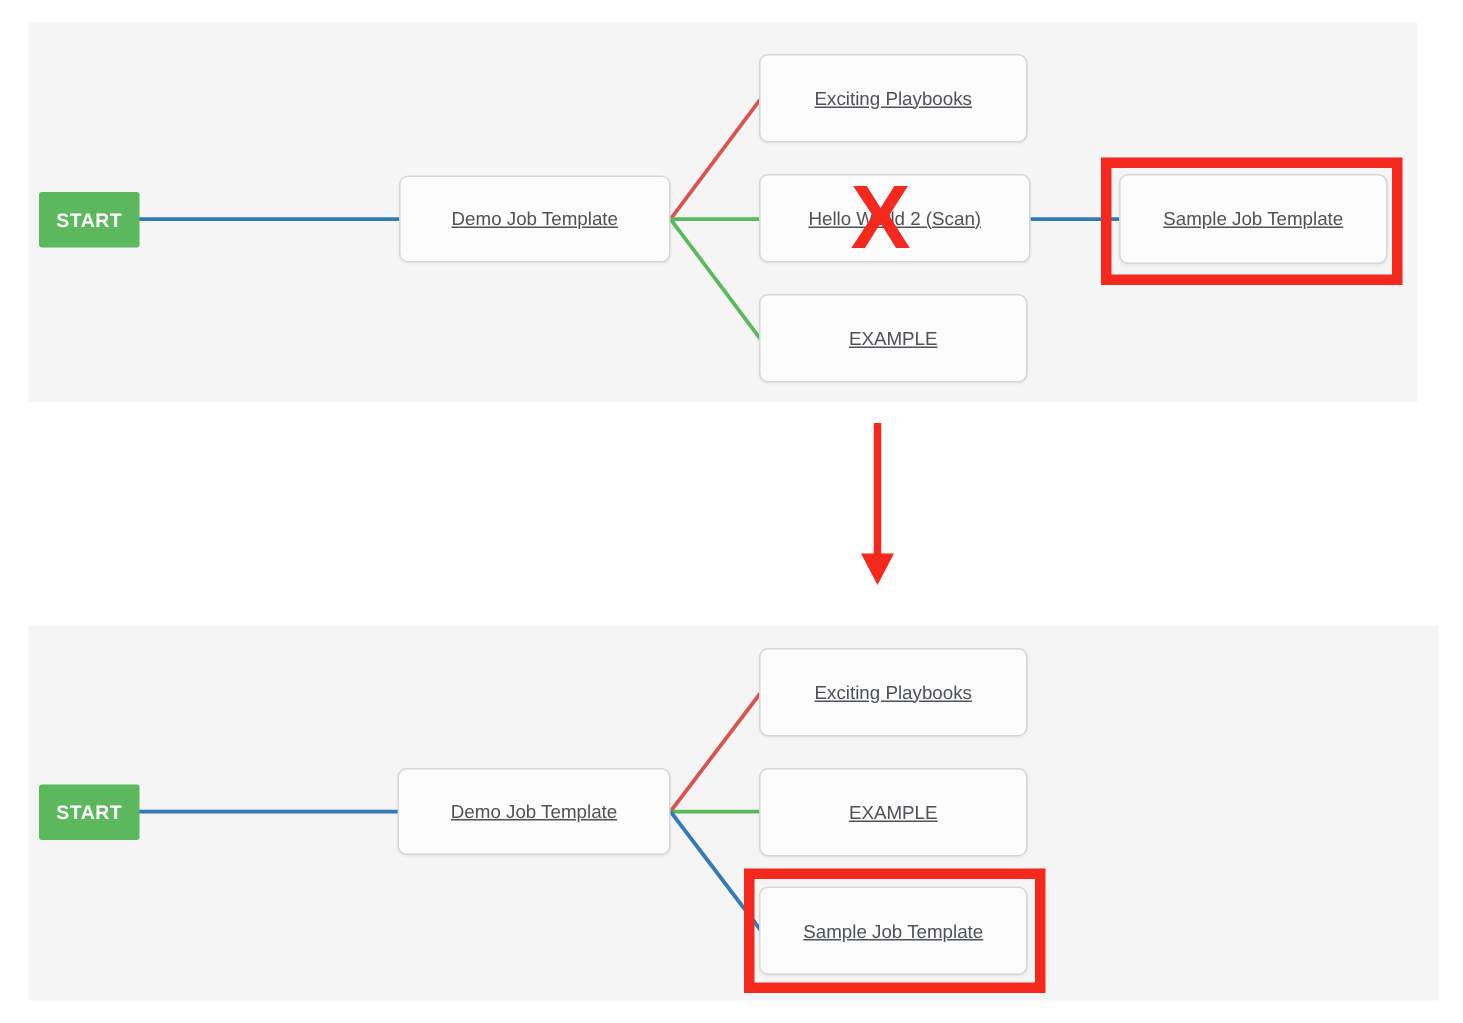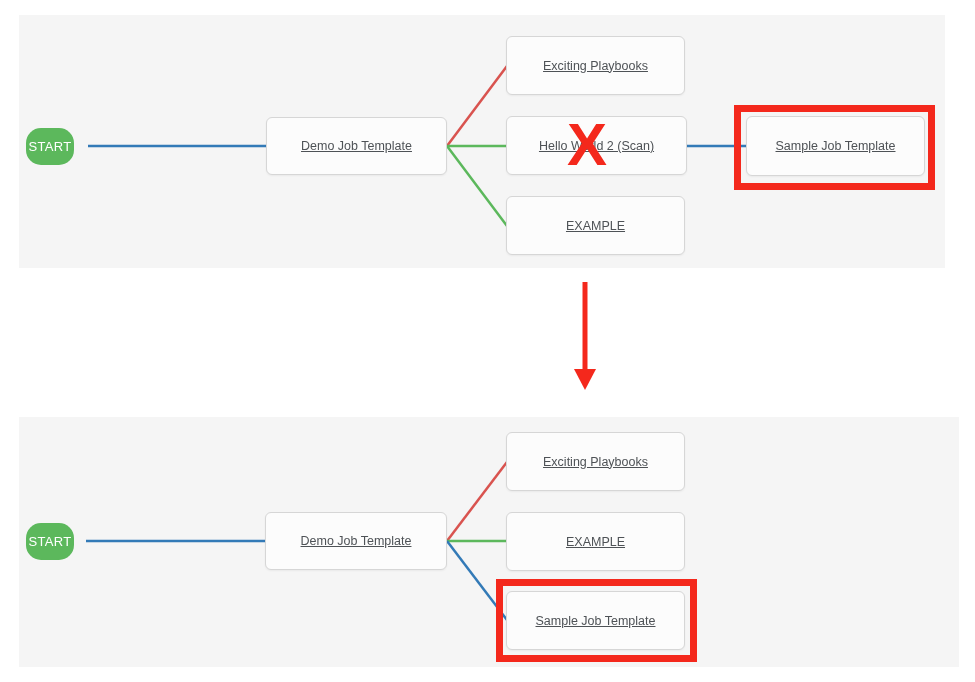--- a/index.html
+++ b/index.html
@@ -25,24 +25,24 @@
     position:absolute;background:var(--panel-bg);
   }
   .panel-before{left:19px;top:15px;width:926px;height:253px;}
   .panel-after{left:19px;top:417px;width:940px;height:250px;}
   .edges{position:absolute;left:0;top:0;}
   .edge{stroke-width:2.5px;fill:none;}
   .edge-red{stroke:var(--edge-red);}
   .edge-green{stroke:var(--edge-green);}
   .edge-blue{stroke:var(--edge-blue);}
   .start-node{
-    position:absolute;width:48px;height:37px;
+    position:absolute;width:67px;height:37px;
     background:var(--start-bg);color:var(--start-text);
-    border-radius:15px;display:flex;align-items:center;justify-content:center;
-    font-size:13px;font-weight:normal;letter-spacing:0.3px;cursor:pointer;
+    border-radius:2px;display:flex;align-items:center;justify-content:center;
+    font-size:13px;font-weight:bold;letter-spacing:0.3px;cursor:pointer;
   }
   .node{
     position:absolute;background:var(--node-bg);
     border:1px solid var(--node-border);border-radius:6px;
     box-shadow:0 1px 2px rgba(0,0,0,0.05);
     display:flex;align-items:center;justify-content:center;
     font-size:12.5px;color:var(--node-text);text-align:center;cursor:pointer;text-decoration:underline;
   }
   .highlight-frame{
     position:absolute;border:7px solid var(--annotation-red);

